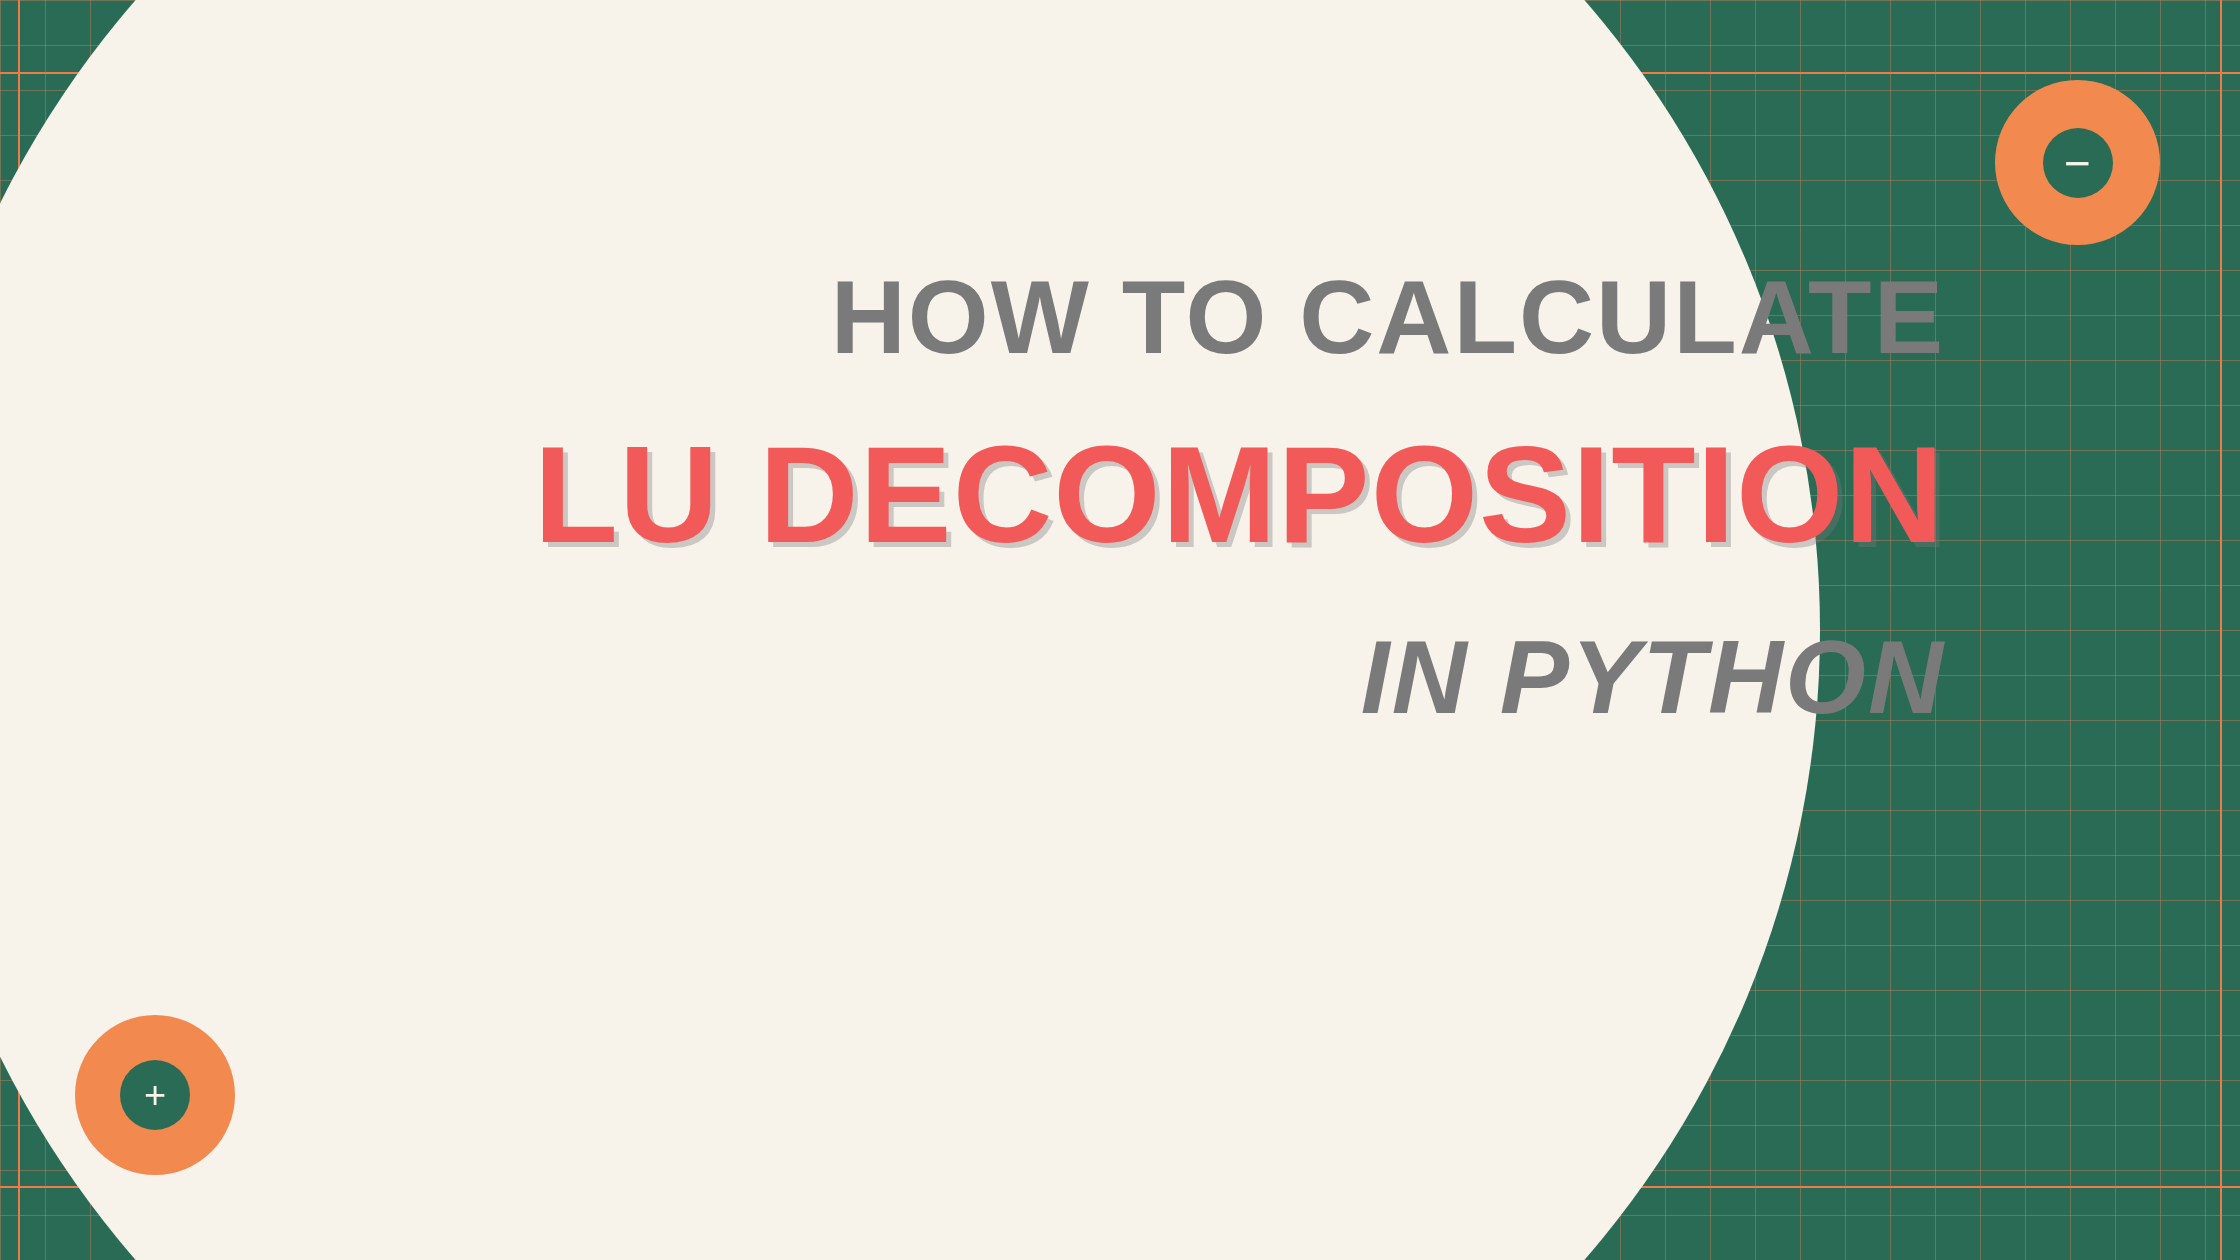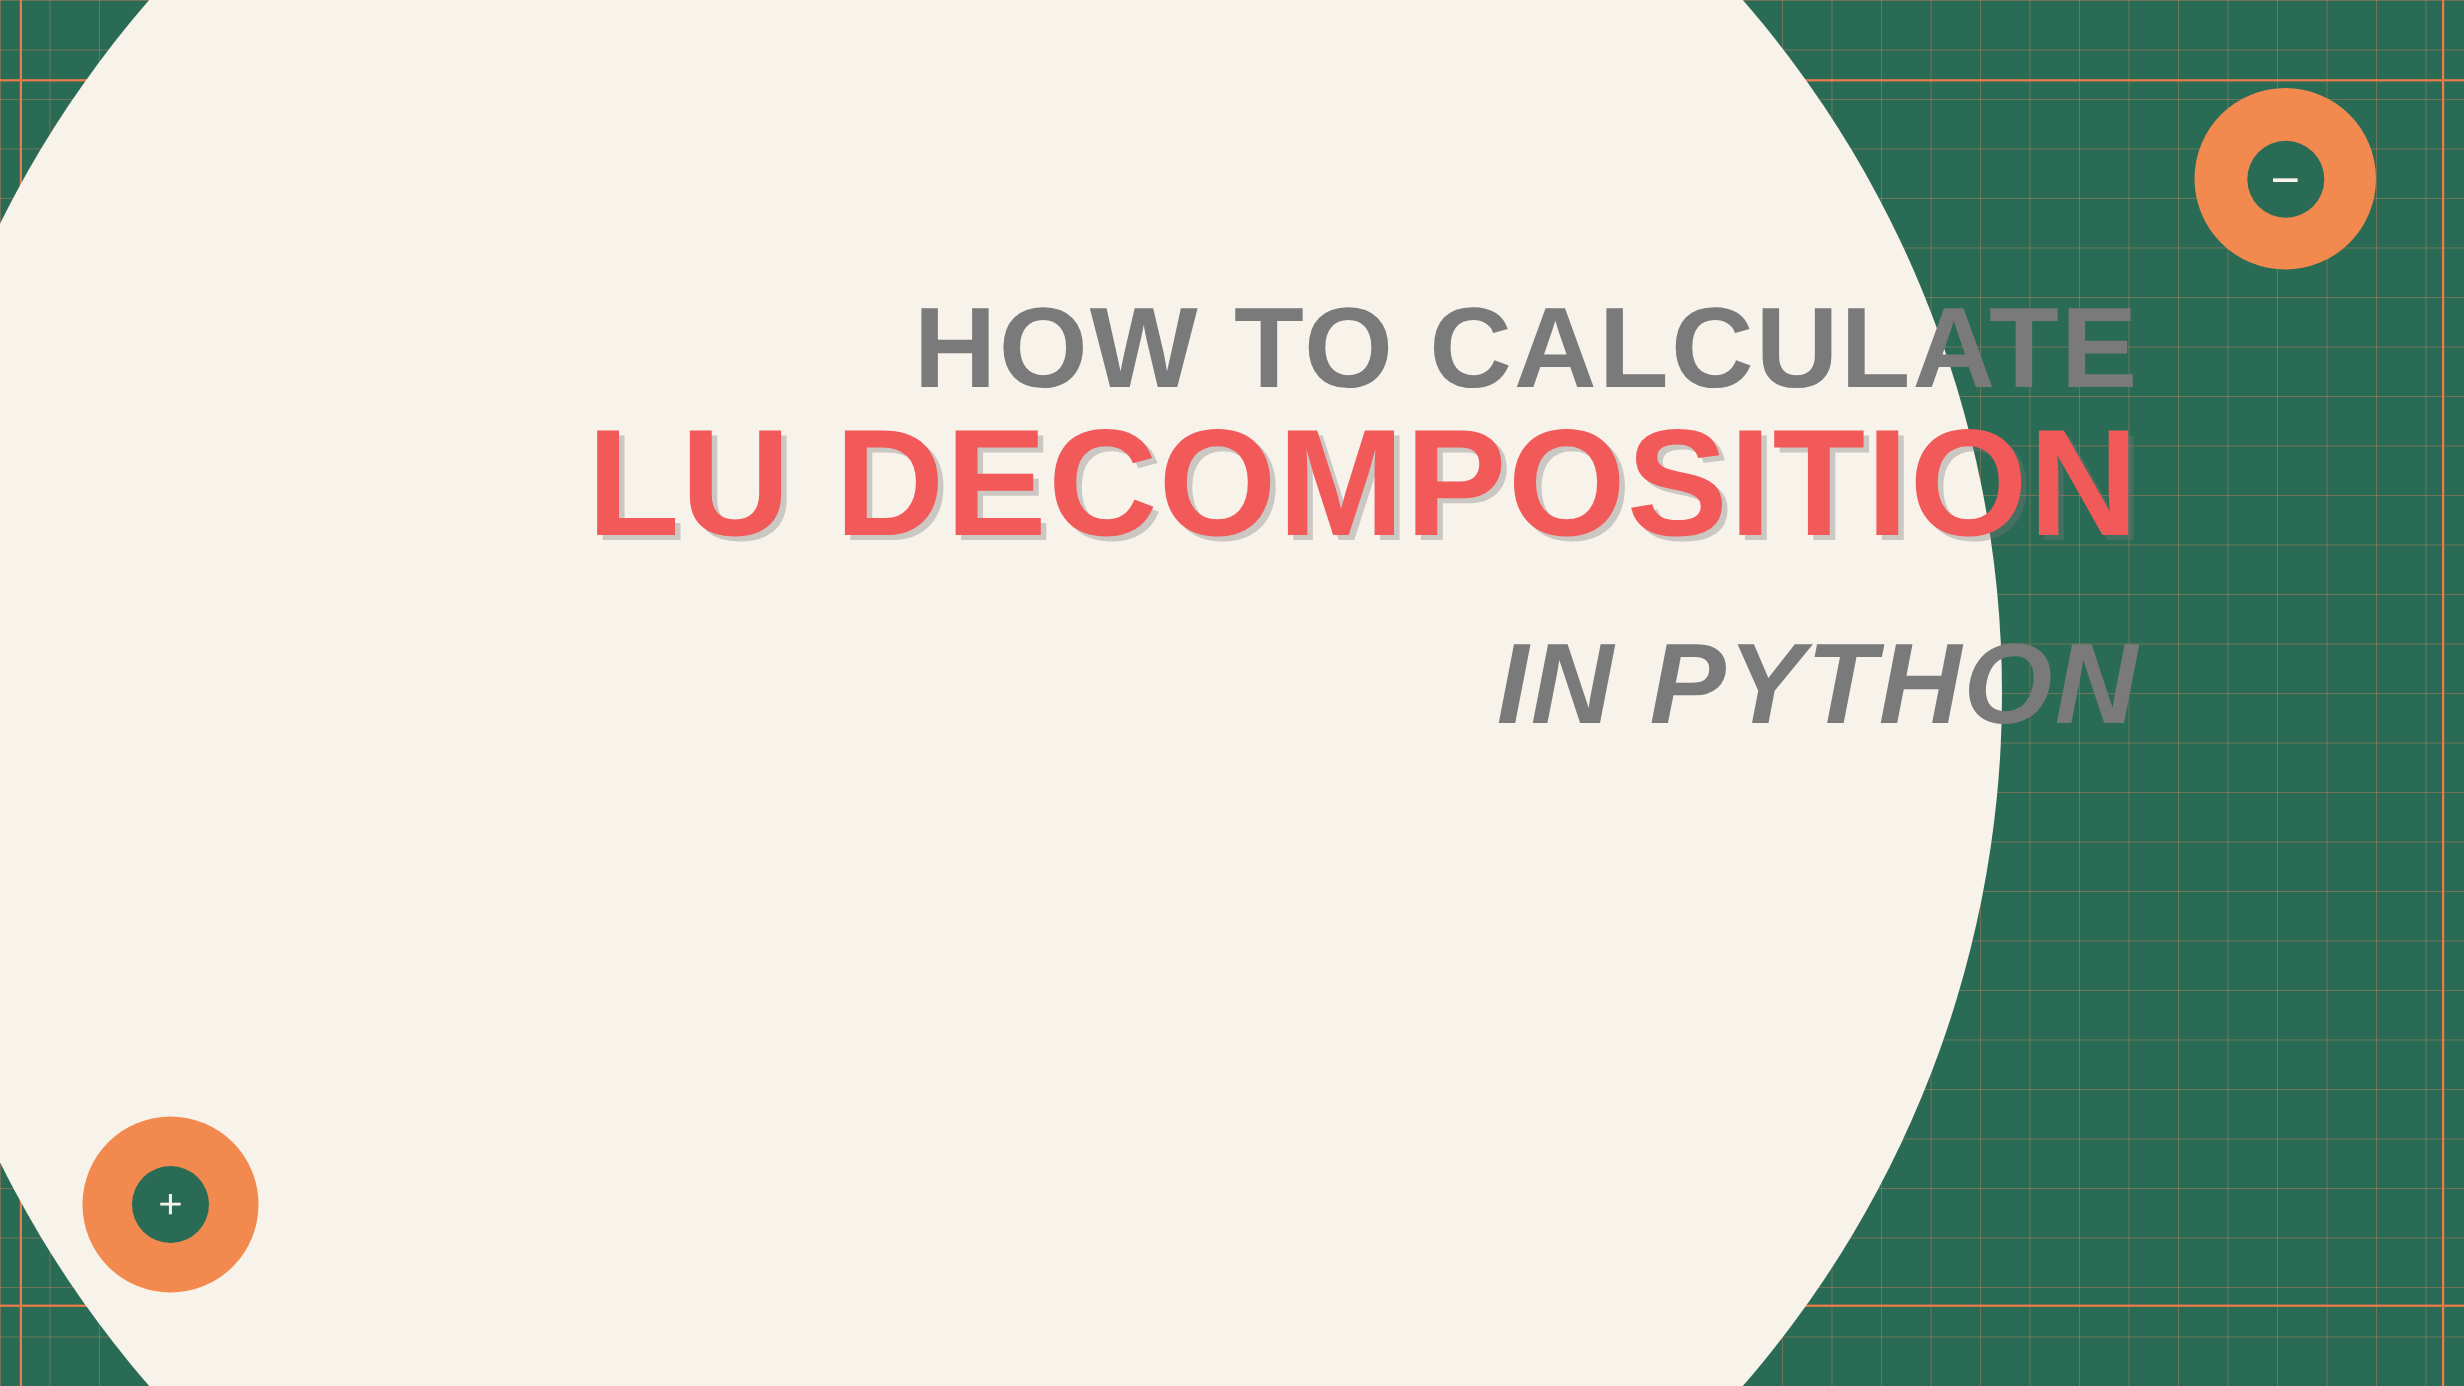--- a/index.html
+++ b/index.html
@@ -79,20 +79,21 @@
 
     .line1 {
       font-size: 104px;
       font-weight: 900;
       letter-spacing: 2px;
       color: #7a7a7a;
       line-height: 1;
     }
 
     .line2 {
+      margin-top: 55px;
       font-size: 138px;
       font-weight: 900;
       letter-spacing: 1px;
       color: #f25a5a;
       line-height: 1.02;
       text-shadow: 5px 5px 0 rgba(120, 120, 120, 0.35);
     }
 
     .line3 {
       margin-top: 60px;

